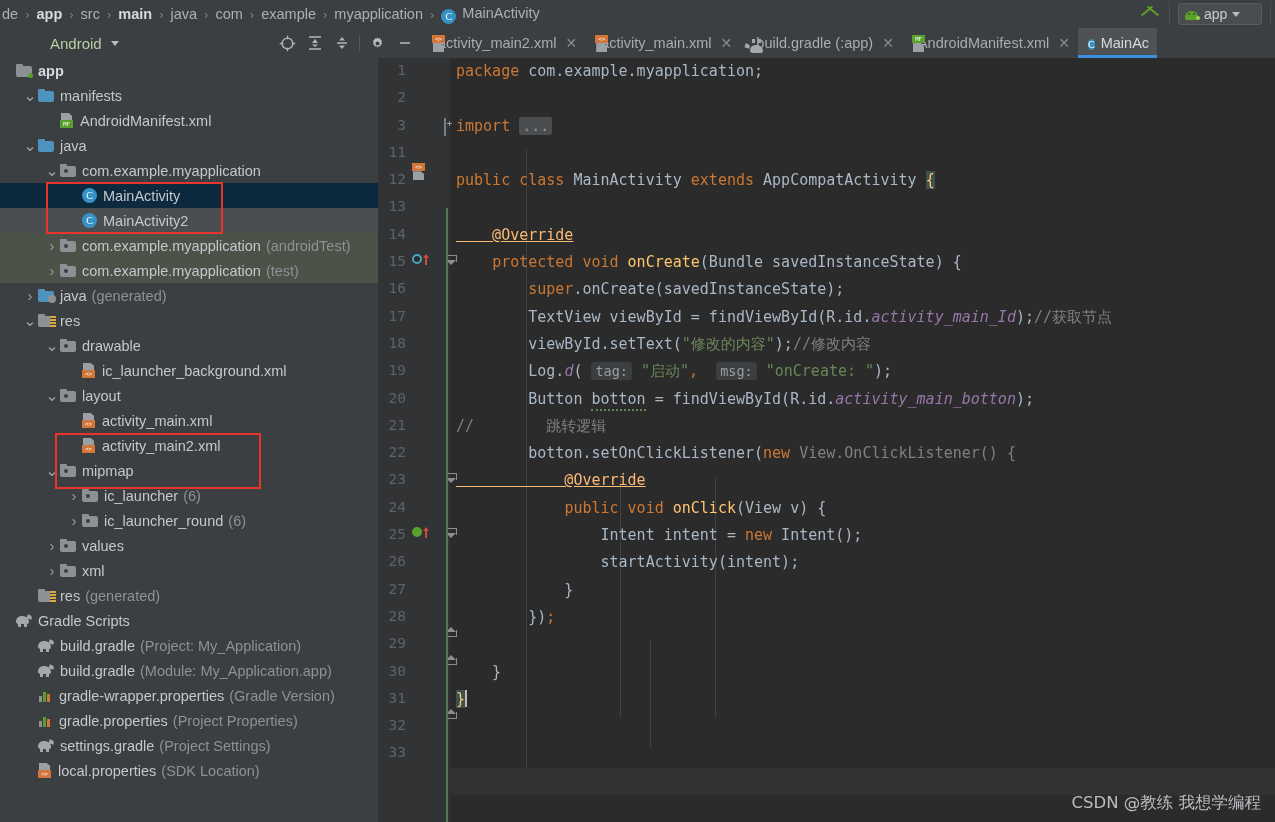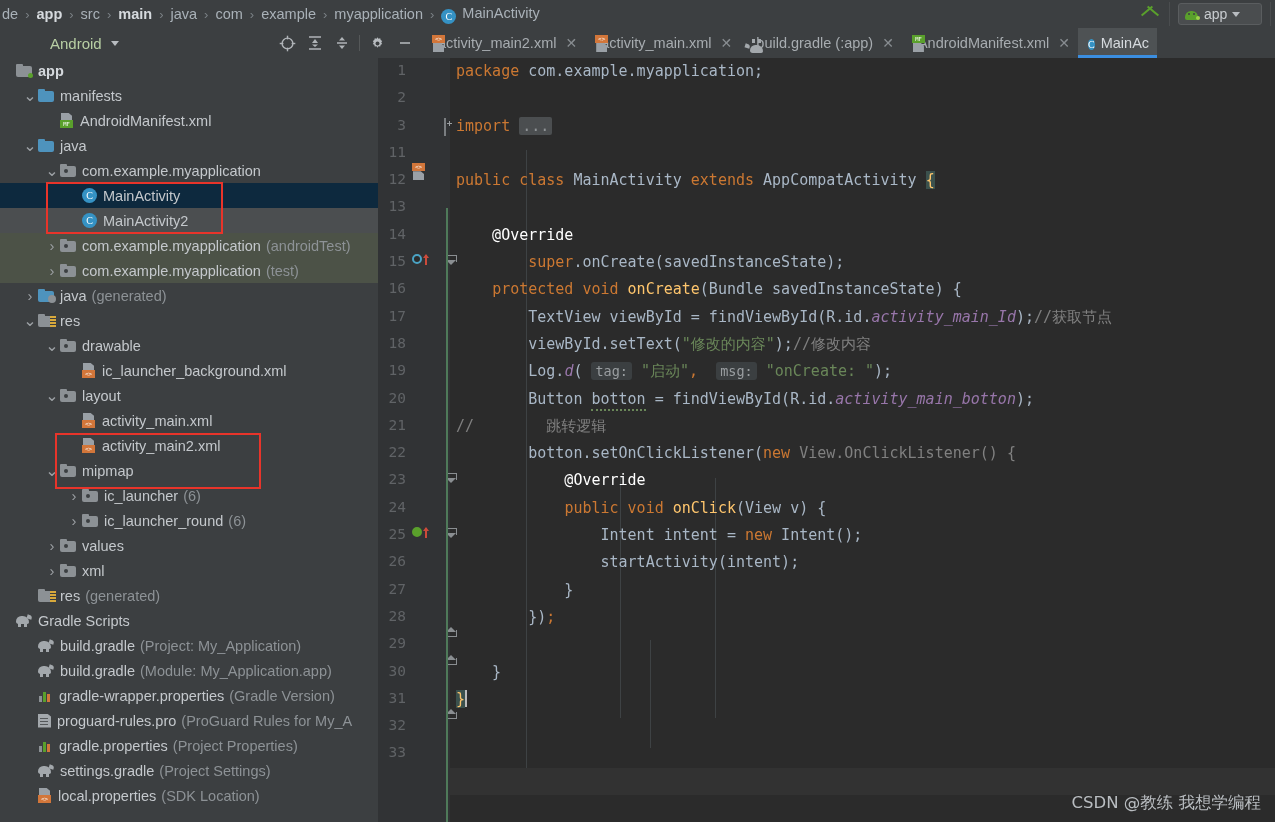--- a/index.html
+++ b/index.html
@@ -324,21 +324,21 @@
     position: absolute; left: 72px; top: 0; bottom: 0; width: 500px;
     pointer-events: none;
   }
   .iguide { position: absolute; width: 1px; background: #3e4244; }
   .classbar {
     position: absolute; left: 68px; top: 150px; width: 2px; height: 640px;
     background: #4f7a5a;
   }
   .k  { color: #cc7832; }           
   .cls{ color: #a9b7c6; }
-  .an { color: #ffffff; }           
+  .an { color: #fdba74; text-decoration: underline; }           
   .st { color: #6a8759; }           
   .cm { color: #808080; }           
   .fld{ color: #9876aa; font-style: italic; }  
   .mth{ color: #ffc66d; }           
   .hint {
     color: #9a9ea1; background: #3b3f41; border-radius: 3px;
     padding: 1px 4px; font-size: 13.5px;
   }
   .dots {
     background: #4b4e50; color: #8f9396; padding: 0 3px; border-radius: 2px;
@@ -768,29 +768,20 @@
               <span class="bar b3"></span>
             </span>
           </span>
           <span class="label">gradle-wrapper.properties</span>
           <span class="sub">(Gradle Version)</span>
         </div>
         <div class="node">
           <span class="spacer" style="width: 22px;"></span>
           <span class="arrow"></span>
           <span class="ic">
-            <span class="ico-doc"></span>
-          </span>
-          <span class="label">proguard-rules.pro</span>
-          <span class="sub">(ProGuard Rules for My_A</span>
-        </div>
-        <div class="node">
-          <span class="spacer" style="width: 22px;"></span>
-          <span class="arrow"></span>
-          <span class="ic">
             <span class="ico-prop">
               <span class="bar b1"></span>
               <span class="bar b2"></span>
               <span class="bar b3"></span>
             </span>
           </span>
           <span class="label">gradle.properties</span>
           <span class="sub">(Project Properties)</span>
         </div>
         <div class="node">
@@ -932,22 +923,22 @@
     <div class="classbar"></div>
     <div class="cur-line-hl" id="curhl" style="top: 709.8px;"></div>
     <div class="codearea" id="code">
         <div class="cline"><span class="k">package </span><span class="cls">com.example.myapplication;</span></div>
         <div class="cline"></div>
         <div class="cline"><span class="k">import </span><span class="dots">...</span></div>
         <div class="cline"></div>
         <div class="cline"><span class="k">public </span><span class="k">class </span><span class="cls">MainActivity </span><span class="k">extends </span><span class="cls">AppCompatActivity </span><span class="curbrace">{</span></div>
         <div class="cline"></div>
         <div class="cline"><span class="an">    @Override</span></div>
+        <div class="cline"><span class="cls">    </span><span class="k">protected </span><span class="k">void </span><span class="mth">onCreate</span><span class="cls">(Bundle savedInstanceState) {</span></div>
         <div class="cline"><span class="cls">        </span><span class="k">super</span><span class="cls">.onCreate(savedInstanceState);</span></div>
-        <div class="cline"><span class="cls">    </span><span class="k">protected </span><span class="k">void </span><span class="mth">onCreate</span><span class="cls">(Bundle savedInstanceState) {</span></div>
         <div class="cline"><span class="cls">        TextView viewById = findViewById(R.id.</span><span class="fld">activity_main_Id</span><span class="cls">);</span><span class="cm">//获取节点</span></div>
         <div class="cline"><span class="cls">        viewById.setText(</span><span class="st">"修改的内容"</span><span class="cls">);</span><span class="cm">//修改内容</span></div>
         <div class="cline"><span class="cls">        Log.</span><span class="fld">d</span><span class="cls">( </span><span class="hint">tag:</span><span class="cls"> </span><span class="st">"启动"</span><span class="k">,  </span><span class="hint">msg:</span><span class="cls"> </span><span class="st">"onCreate: "</span><span class="cls">);</span></div>
         <div class="cline"><span class="cls">        Button </span><span class="squig">botton</span><span class="cls"> = findViewById(R.id.</span><span class="fld">activity_main_botton</span><span class="cls">);</span></div>
         <div class="cline"><span class="cm">//        跳转逻辑</span></div>
         <div class="cline"><span class="cls">        botton.setOnClickListener(</span><span class="k">new </span><span class="cm">View.OnClickListener() {</span></div>
         <div class="cline"><span class="an">            @Override</span></div>
         <div class="cline"><span class="cls">            </span><span class="k">public </span><span class="k">void </span><span class="mth">onClick</span><span class="cls">(View v) {</span></div>
         <div class="cline"><span class="cls">                Intent intent = </span><span class="k">new </span><span class="cls">Intent();</span></div>
         <div class="cline"><span class="cls">                startActivity(intent);</span></div>

